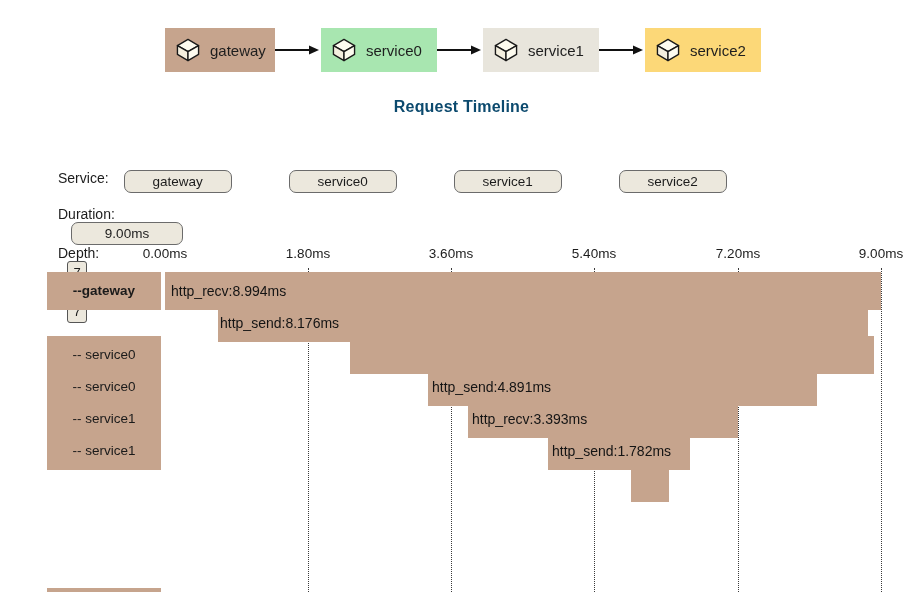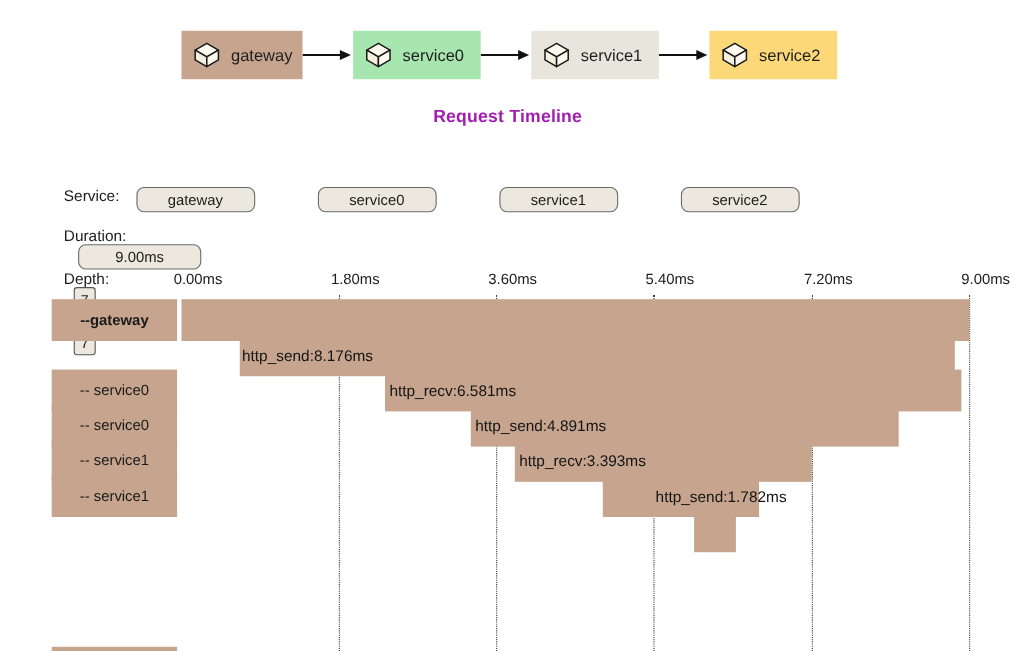--- a/index.html
+++ b/index.html
@@ -48,21 +48,21 @@
 
   
   #timeline-title {
     position: absolute;
     left: 0;
     top: 98px;
     width: 923px;
     text-align: center;
     font-size: 16px;
     font-weight: bold;
-    color: #a21caf;
+    color: #0c4a6e;
     letter-spacing: .2px;
   }
 
   
   .control-row {
     position: absolute;
     left: 58px;
     display: flex;
     align-items: flex-start;
     height: 24px;
@@ -99,21 +99,20 @@
   .gap-lg { width: 42px; }
   .gap-md { width: 36px; }
 
   
   #axis-labels {
     position: absolute;
     left: 0;
     top: 246px;
     width: 842px;
     height: 20px;
-    margin-left: 15px;
   }
   .tick-label {
     position: absolute;
     top: 0;
     font-size: 13.5px;
     color: #1c1c1c;
     transform: translateX(-50%);
     white-space: nowrap;
   }
 
@@ -288,42 +287,42 @@
     <div class="gridline" style="left: 451px;"></div>
     <div class="gridline" style="left: 594px;"></div>
     <div class="gridline" style="left: 738px;"></div>
     <div class="gridline" style="left: 881px;"></div>
   </div>
 
 <div id="timeline-rows">
     <div class="timeline-row">
       <div class="row-label root">--gateway</div>
       <div class="span-bar" style="left: 165px; width: 716px; background: rgb(198, 164, 141);"></div>
+      <div class="span-text" style="left: 167px;">http_recv:8.994ms</div>
     </div>
     <div class="timeline-row">
       <div class="span-bar" style="left: 218px; width: 650px; background: rgb(198, 164, 141);"></div>
       <div class="span-text" style="left: 216px;">http_send:8.176ms</div>
     </div>
     <div class="timeline-row">
       <div class="row-label">-- service0</div>
       <div class="span-bar" style="left: 350px; width: 524px; background: rgb(198, 164, 141);"></div>
-      <div class="span-text" style="left: 350px;">http_recv:6.581ms</div>
     </div>
     <div class="timeline-row">
       <div class="row-label">-- service0</div>
       <div class="span-bar" style="left: 428px; width: 389px; background: rgb(198, 164, 141);"></div>
       <div class="span-text" style="left: 428px;">http_send:4.891ms</div>
     </div>
     <div class="timeline-row">
       <div class="row-label">-- service1</div>
       <div class="span-bar" style="left: 468px; width: 270px; background: rgb(198, 164, 141);"></div>
       <div class="span-text" style="left: 468px;">http_recv:3.393ms</div>
     </div>
     <div class="timeline-row">
       <div class="row-label">-- service1</div>
       <div class="span-bar" style="left: 548px; width: 142px; background: rgb(198, 164, 141);"></div>
-      <div class="span-text" style="left: 548px; margin-left: 44px;">http_send:1.782ms</div>
+      <div class="span-text" style="left: 548px;">http_send:1.782ms</div>
     </div>
     <div class="timeline-row">
       <div class="span-bar" style="left: 631px; width: 38px; background: rgb(198, 164, 141);"></div>
     </div>
   </div>
 <div id="bottom-sliver"></div>
 
 </body></html>

